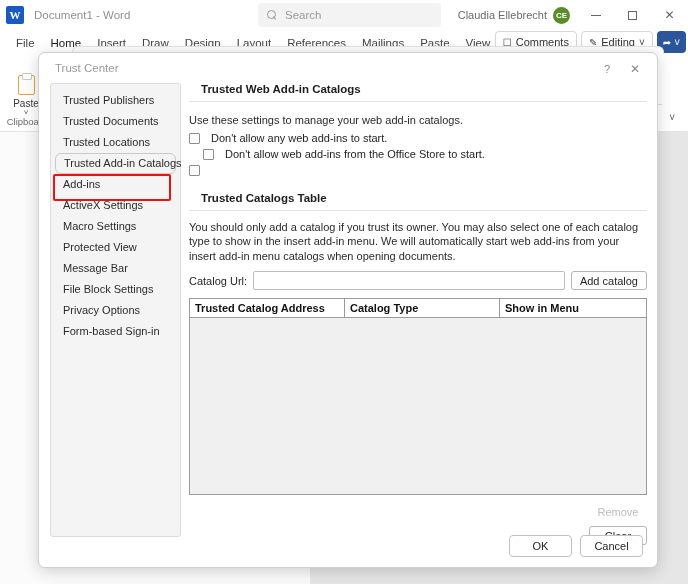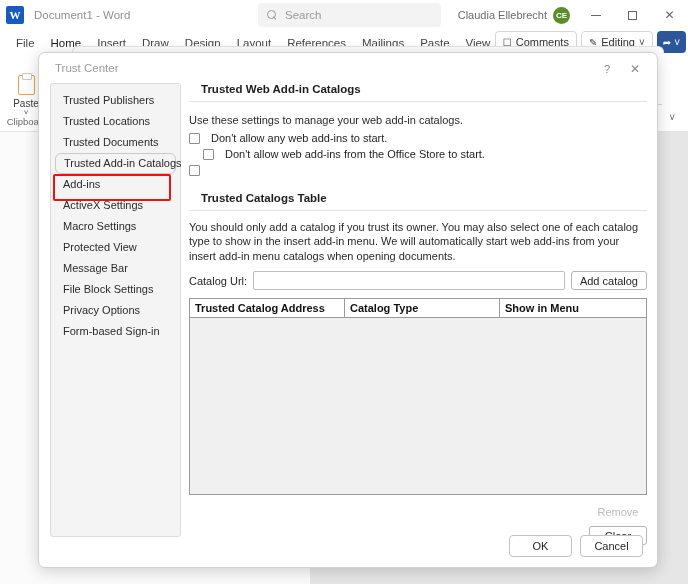--- a/index.html
+++ b/index.html
@@ -381,22 +381,22 @@
 <div id="dialog-shadow-strip"></div>
 
 <div id="dialog">
 
   <div id="dlg-title">Trust Center</div>
   <div id="dlg-help">?</div>
   <div id="dlg-close">✕</div>
 
   <div id="sidebar">
     <div class="side-item">Trusted Publishers</div>
+    <div class="side-item">Trusted Documents</div>
     <div class="side-item">Trusted Locations</div>
-    <div class="side-item">Trusted Documents</div>
     <div class="side-item selected">Trusted Add-in Catalogs</div>
     <div class="side-item">Add-ins</div>
     <div class="side-item">ActiveX Settings</div>
     <div class="side-item">Macro Settings</div>
     <div class="side-item">Protected View</div>
     <div class="side-item">Message Bar</div>
     <div class="side-item">File Block Settings</div>
     <div class="side-item">Privacy Options</div>
     <div class="side-item">Form-based Sign-in</div>
     <div id="red-highlight"></div>

